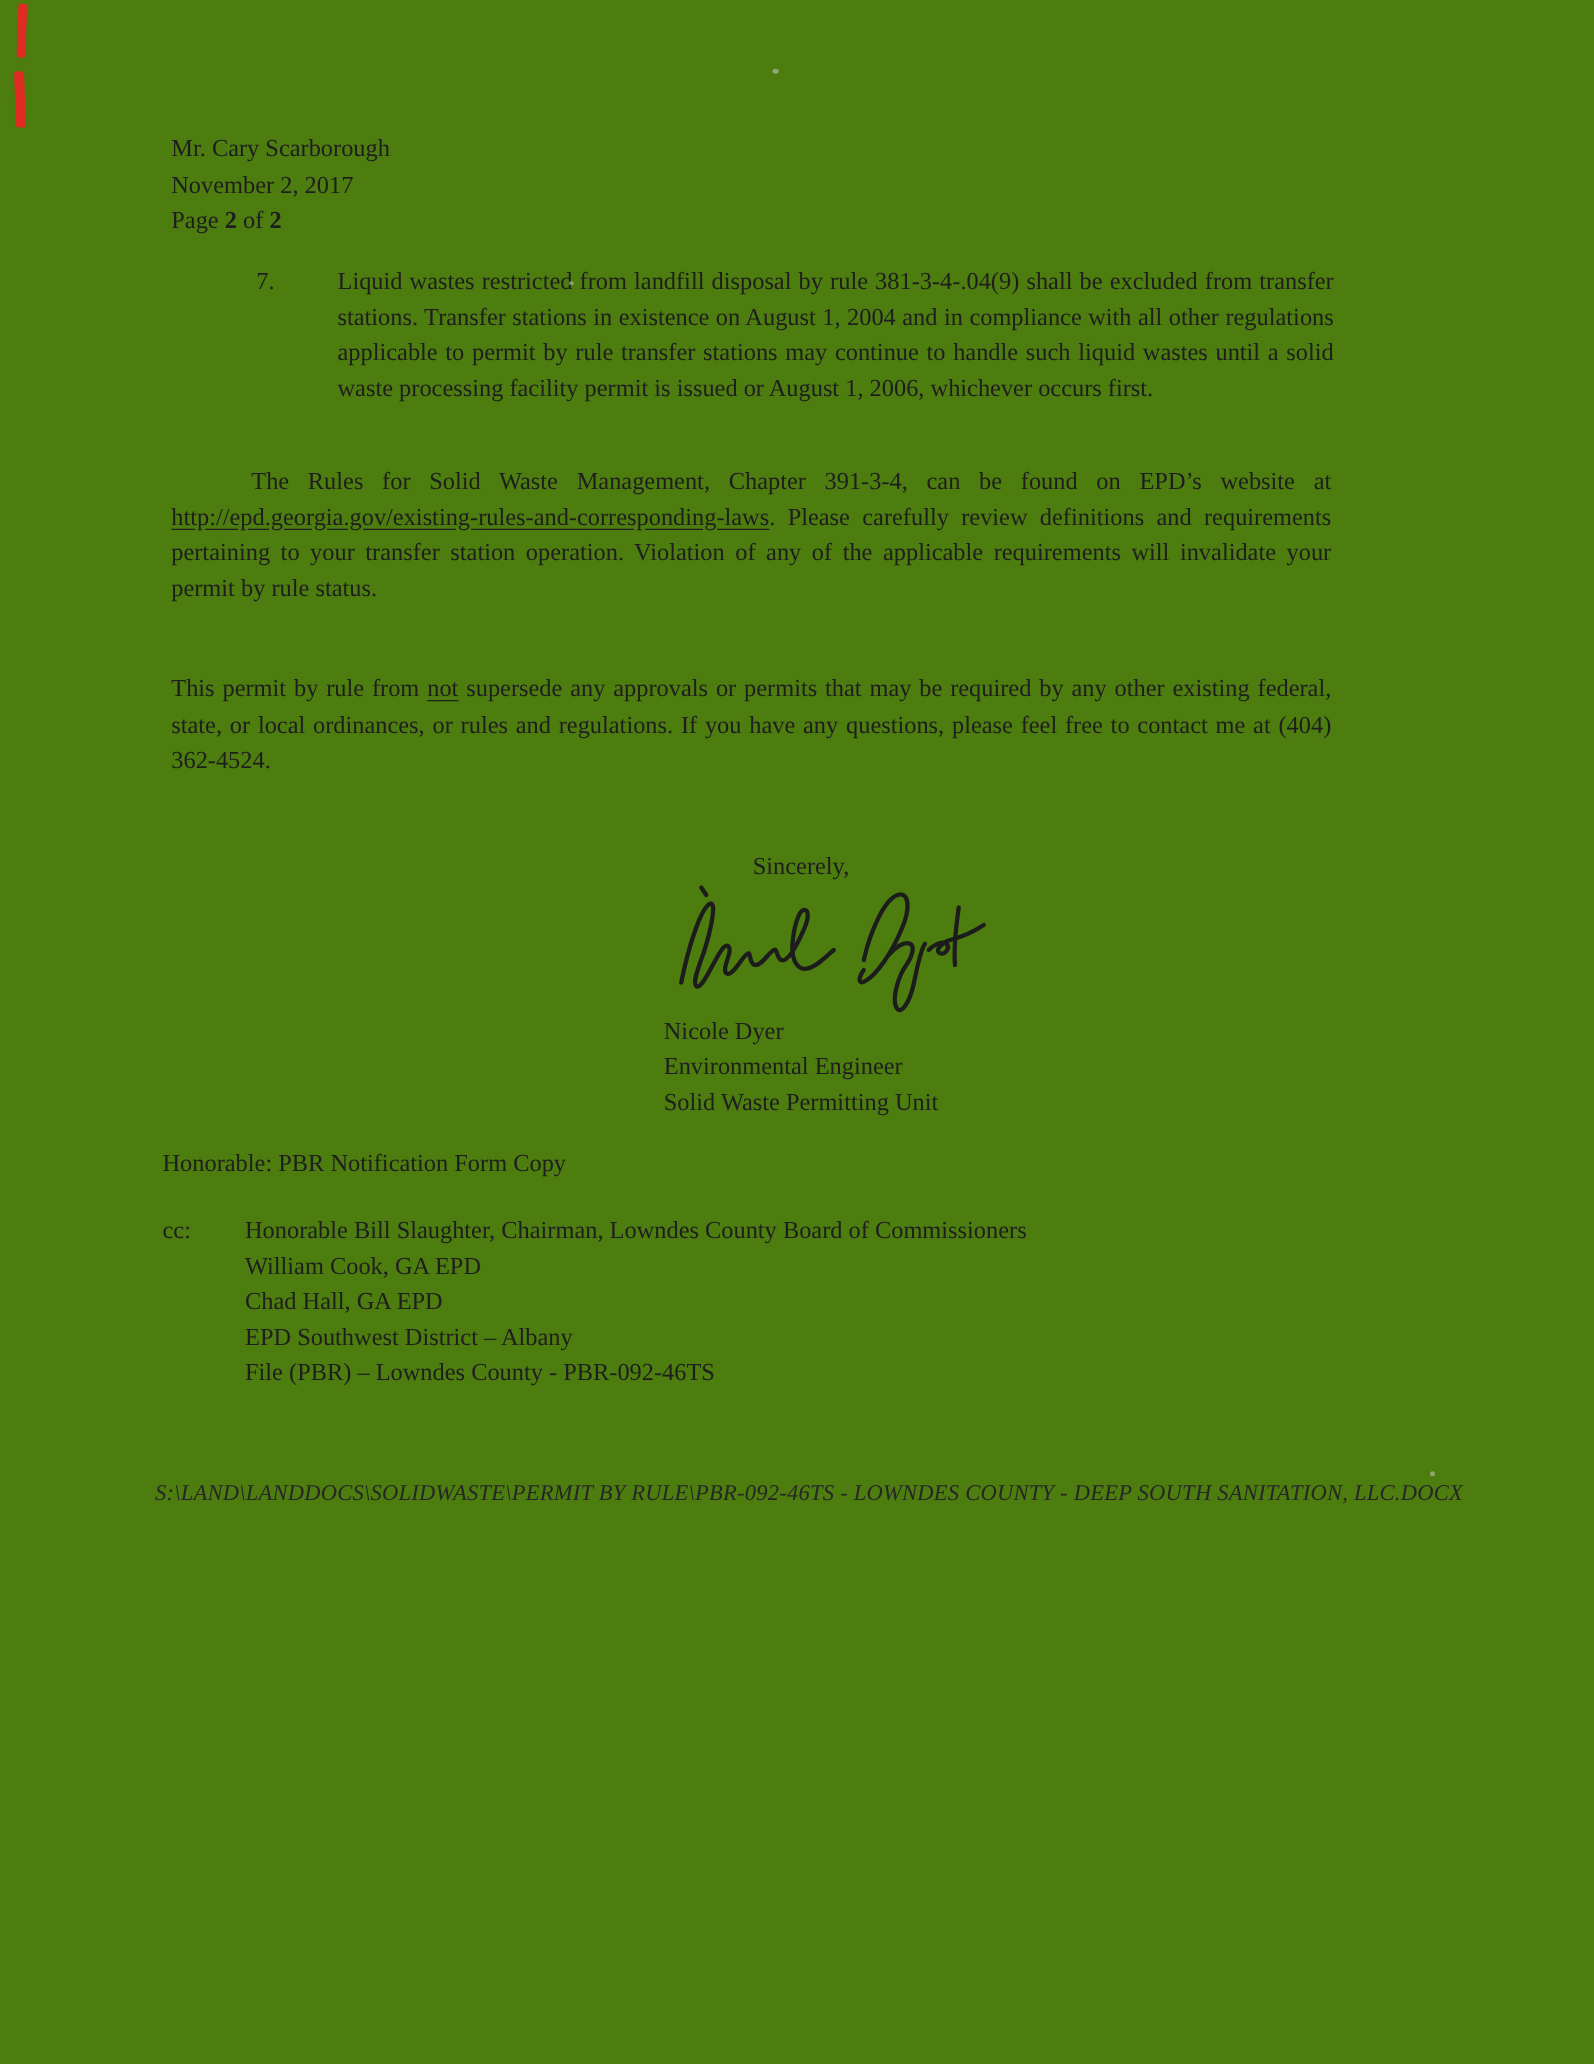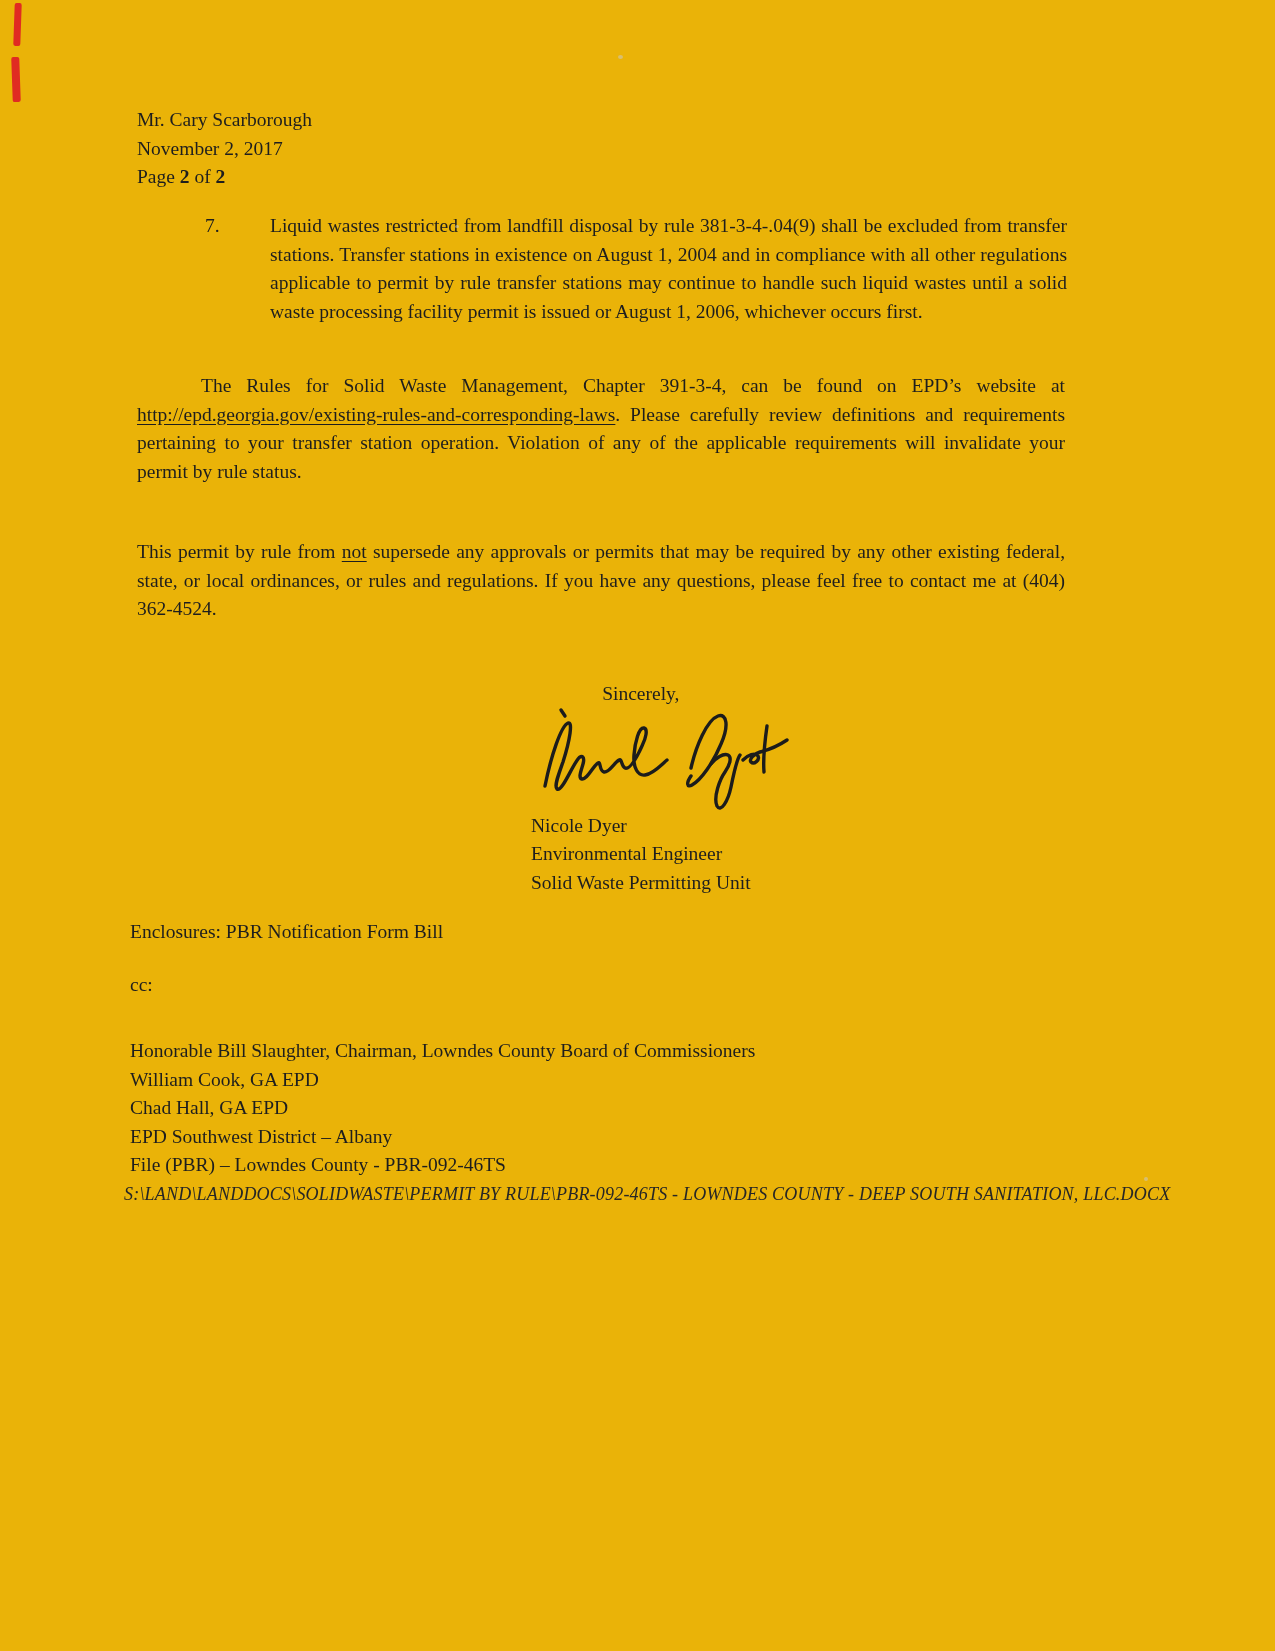--- a/index.html
+++ b/index.html
@@ -2,21 +2,21 @@
 <html><head>
 <meta charset="utf-8">
 <style>
   * { margin: 0; padding: 0; box-sizing: border-box; }
   html, body { background: #ffffff; }
   .page {
     position: relative;
     width: 1275px;
     height: 1651px;
     margin: 0 auto;
-    background: #eab308;
+    background: #4d7c0f;
     color: #1e1e1e;
     font-family: "Liberation Serif", "DejaVu Serif", serif;
     font-size: 19.5px;
     line-height: 28.5px;
     overflow: hidden;
   }
   .abs { position: absolute; }
   .justify { text-align: justify; }
   .b { font-weight: bold; }
   .u { text-decoration: underline; text-underline-offset: 3px; }
@@ -59,21 +59,20 @@
     pointer-events: none;
   }
   .sig-name { margin-top: 103px; }
 
   .enclosures { left: 130px; top: 918px; }
 
   .cc-block {
     left: 130px; top: 971px;
     display: flex;
     width: 900px;
-    flex-direction: column;
   }
   .cc-label { width: 66px; flex: 0 0 66px; }
   .cc-list { list-style: none; }
 
   .footer-path {
     left: 124px; top: 1186px;
     font-style: italic;
     font-size: 18px;
     line-height: 17px;
     color: #262626;
@@ -120,21 +119,21 @@
         <path d="M180 62 C185 56 192 51 197 53 C201 55 199 63 194 70 C189 77 182 95 186 104 C190 111 197 99 200 85 C203 70 206 57 209 53"></path>
         <path d="M212 58 C217 53 224 50 227 54 C229 58 223 63 220 60 C218 58 222 52 229 50 C237 48 247 44 256 38"></path>
         <path d="M236 24 C234 38 232 58 233 70"></path>
       </g>
     </svg>
     <div class="sig-name">Nicole Dyer</div>
     <div>Environmental Engineer</div>
     <div>Solid Waste Permitting Unit</div>
   </div>
 
-  <div class="abs enclosures">Enclosures: PBR Notification Form Bill</div>
+  <div class="abs enclosures">Honorable: PBR Notification Form Copy</div>
 
   <div class="abs cc-block">
     <div class="cc-label">cc:</div>
     <ul class="cc-list">
       <li>Honorable Bill Slaughter, Chairman, Lowndes County Board of Commissioners</li>
       <li>William Cook, GA EPD</li>
       <li>Chad Hall, GA EPD</li>
       <li>EPD Southwest District – Albany</li>
       <li>File (PBR) – Lowndes County - PBR-092-46TS</li>
     </ul>

